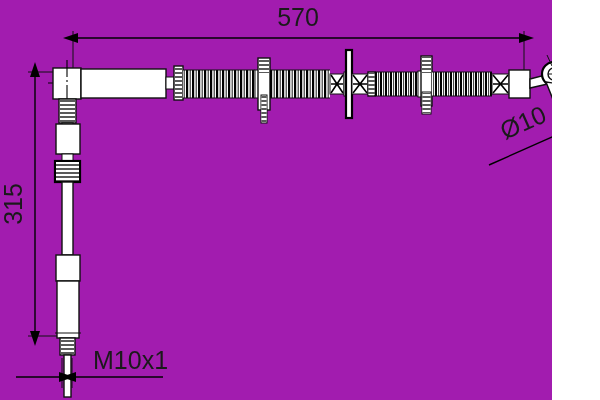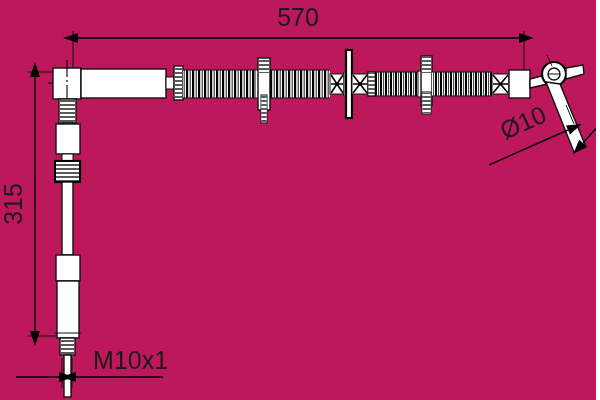--- a/index.html
+++ b/index.html
@@ -2,23 +2,23 @@
 <html><head>
 <meta charset="utf-8">
 <style>
   html, body {
     margin: 0;
     padding: 0;
     background: #ffffff;
   }
   #canvas {
     position: relative;
-    width: 596px;
+    width: 552px;
     height: 400px;
-    background: #be185d;
+    background: #a21caf;
     overflow: hidden;
     font-family: "Liberation Sans", sans-serif;
   }
   svg.drawing {
     position: absolute;
     left: 0;
     top: 0;
     width: 600px;
     height: 400px;
     display: block;

